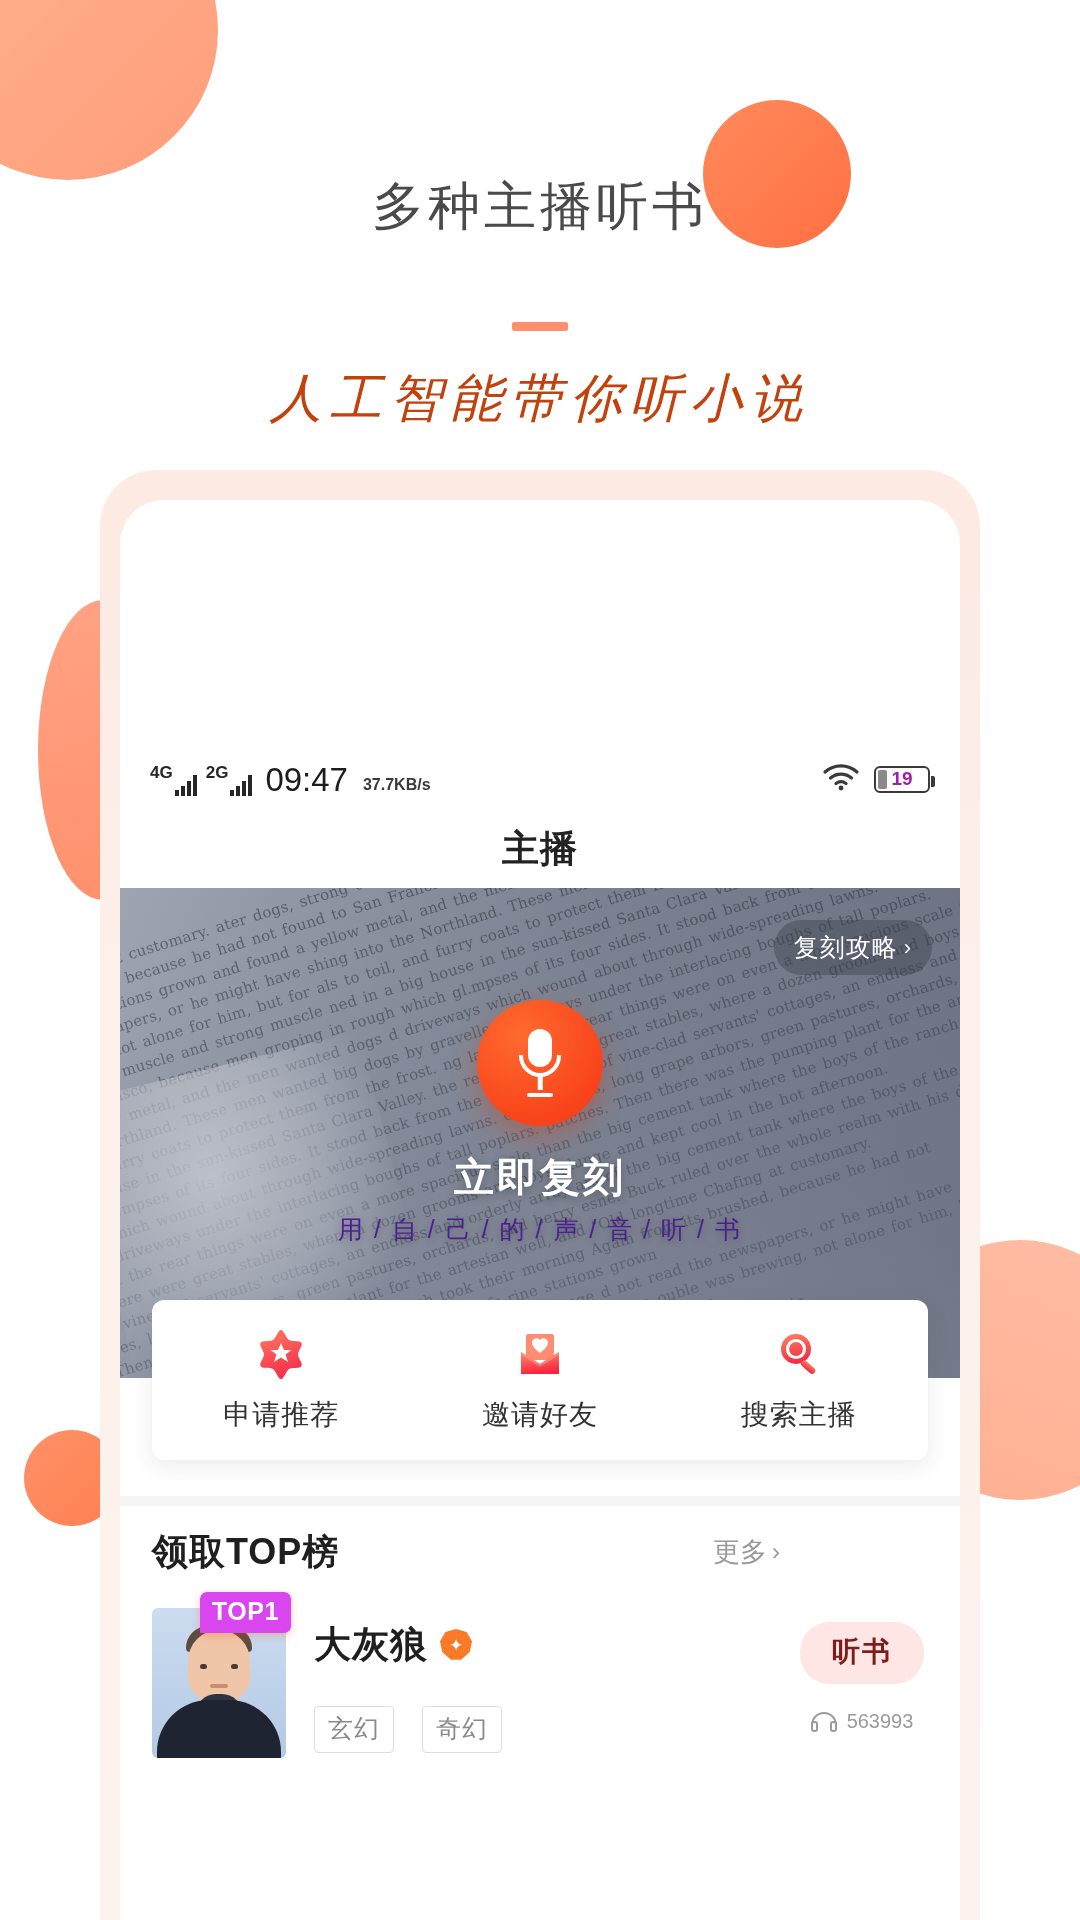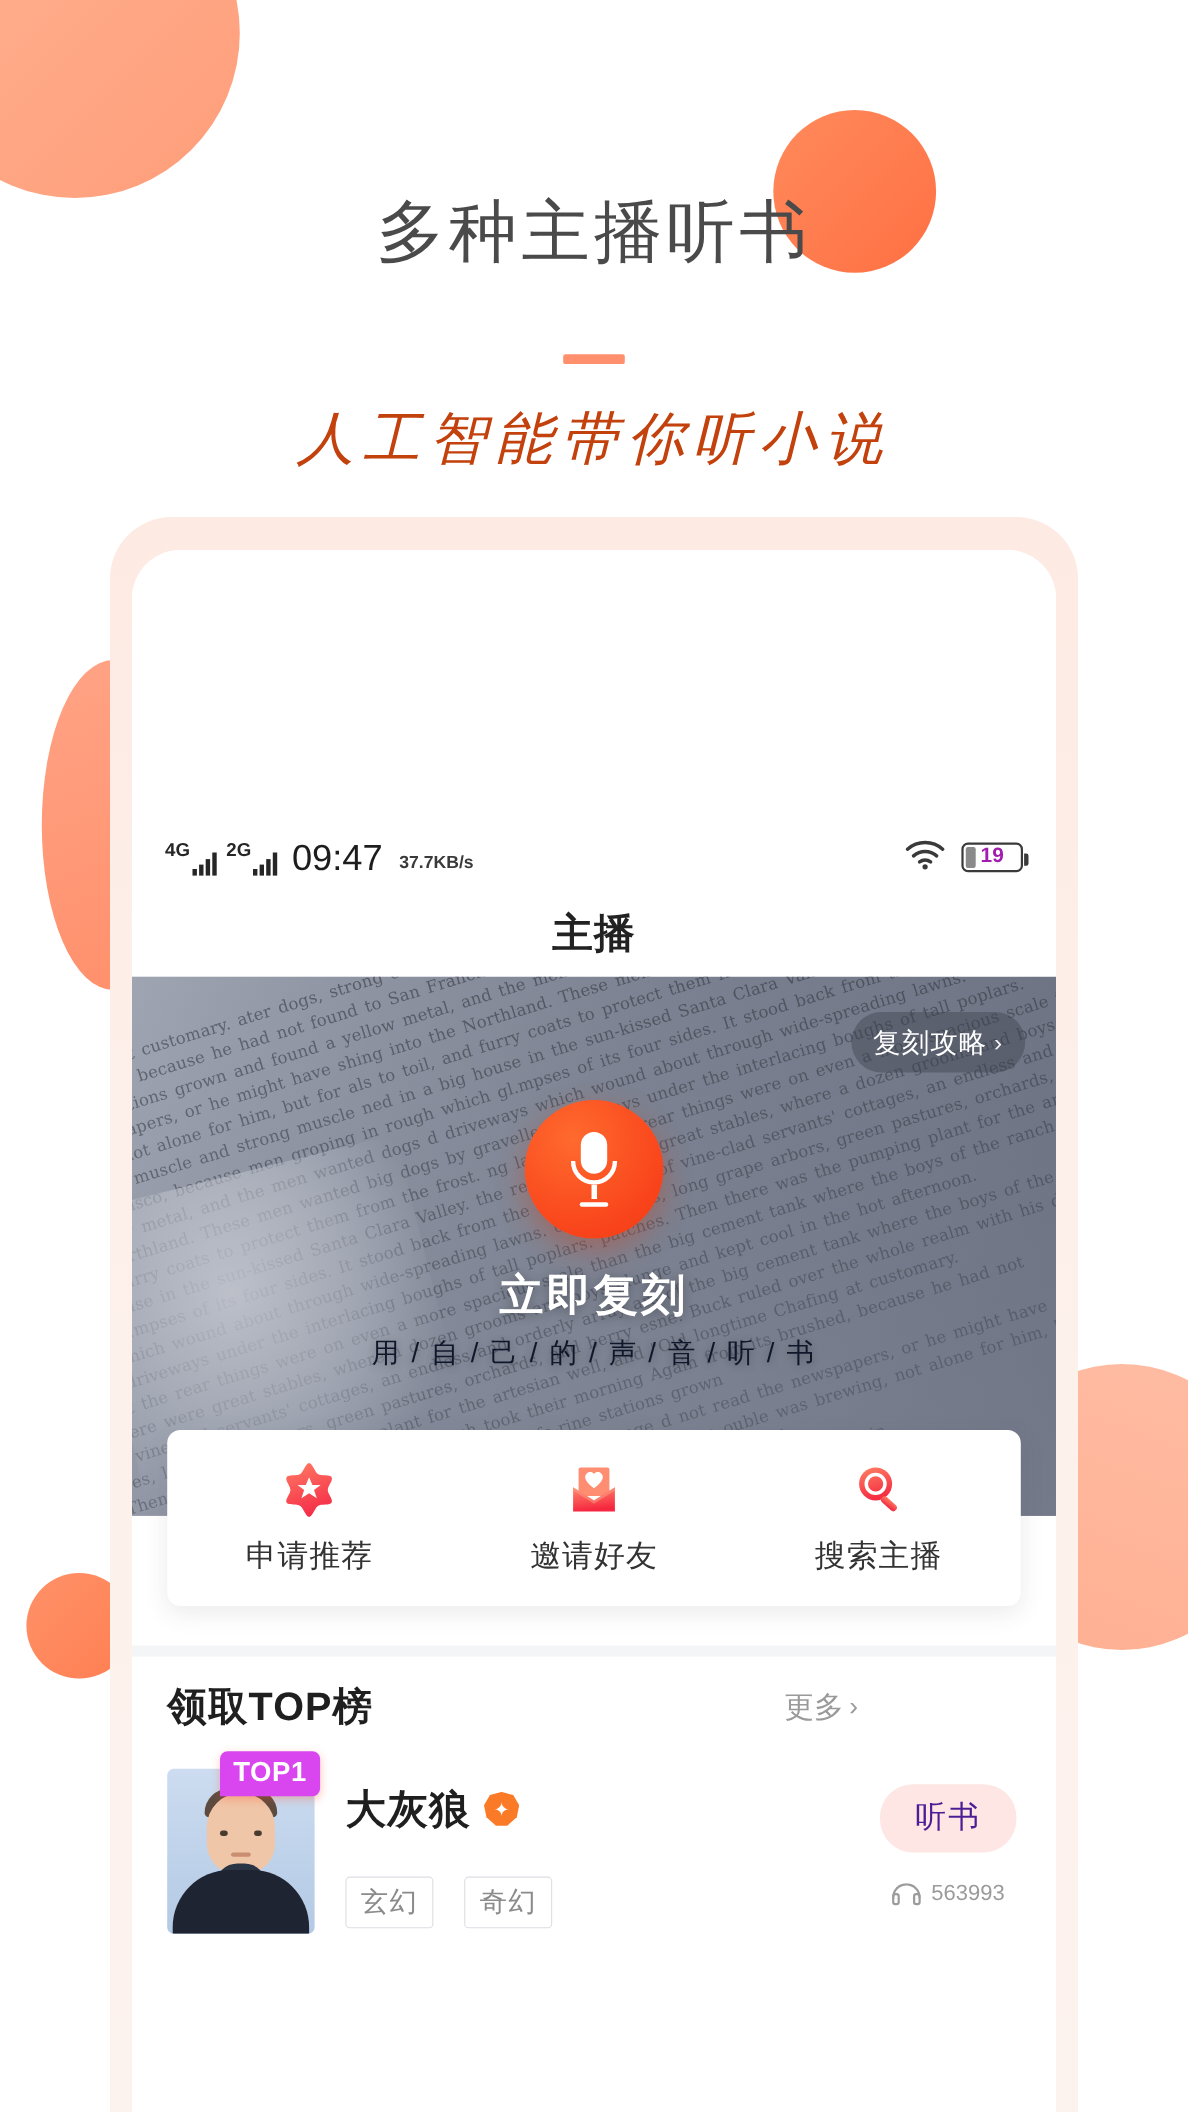--- a/index.html
+++ b/index.html
@@ -38,21 +38,21 @@
   }
   #blob-bl {
     left: 24px; top: 1430px; width: 96px; height: 96px;
     background: linear-gradient(135deg,#ff9168 0%,#ff7f52 100%);
   }
 
   
   #hero-title {
     position: absolute; left: 0; right: 0; top: 178px;
     text-align: center;
-    font-size: 62px;
+    font-size: 52px;
     letter-spacing: 4px;
     color: #4a4a4a;
     font-weight: 400;
     line-height: 1.1;
   }
   #hero-divider {
     position: absolute; left: 50%; top: 322px;
     transform: translateX(-50%);
     width: 56px; height: 9px; border-radius: 2px;
     background: #ff8f6d;
@@ -214,21 +214,21 @@
   #banner-cta {
     position: absolute; left: 0; right: 0; top: 262px;
     text-align: center;
     font-size: 40px; font-weight: 700; color: #fff;
     letter-spacing: 3px;
     text-shadow: 0 2px 10px rgba(0,0,0,.3);
   }
   #banner-sub {
     position: absolute; left: 0; right: 0; top: 325px;
     text-align: center;
-    font-size: 25px; color: #0f172a;
+    font-size: 25px; color: #4c1d95;
     letter-spacing: 2px;
     text-shadow: 0 2px 8px rgba(0,0,0,.3);
   }
 
   
   #quick-card {
     position: absolute; left: 32px; top: 800px;
     width: 776px; height: 160px;
     background: #ffffff;
     border-radius: 12px;
@@ -318,23 +318,23 @@
   .tag {
     border: 1.5px solid #dcdee3; border-radius: 4px;
     padding: 5px 13px 7px 13px;
     font-size: 25px; color: #8b8b8b; letter-spacing: 1px;
   }
   #anchor-actions {
     flex: 0 0 auto; display: flex; flex-direction: column;
     align-items: center; gap: 26px; padding-top: 14px; padding-right: 4px;
   }
   #listen-button {
-    background: #fde6e3; color: #4c1d95;
+    background: #fde6e3; color: #7f1d1d;
     font-size: 28px; letter-spacing: 2px;
-    padding: 11px 32px 13px 32px; border-radius: 30px;
+    padding: 11px 32px 13px 32px; border-radius: 30px; font-weight: bold;
   }
   #listen-count { display: flex; align-items: center; gap: 10px; font-size: 20px; color: #9b9b9b; }
   .headset {
     width: 26px; height: 20px; position: relative;
   }
   .headset .band {
     position: absolute; left: 0; top: 0; width: 26px; height: 14px;
     border: 2.5px solid #9b9b9b; border-bottom: none;
     border-radius: 13px 13px 0 0;
   }

